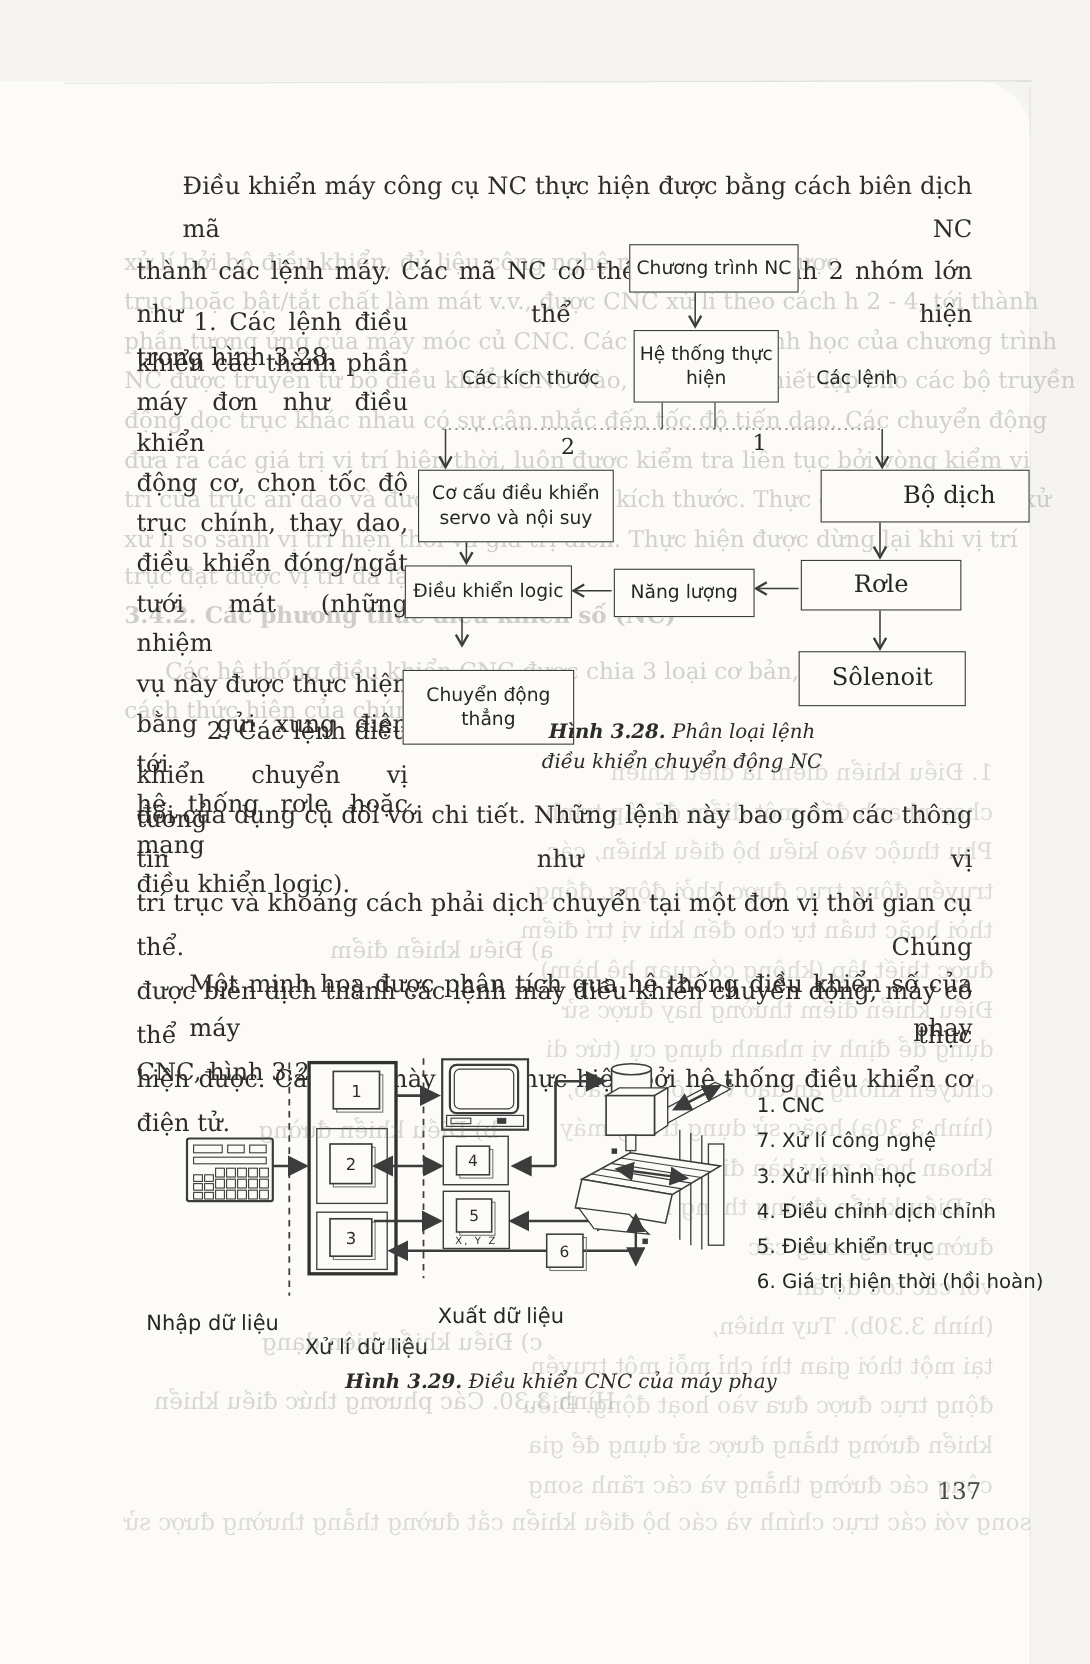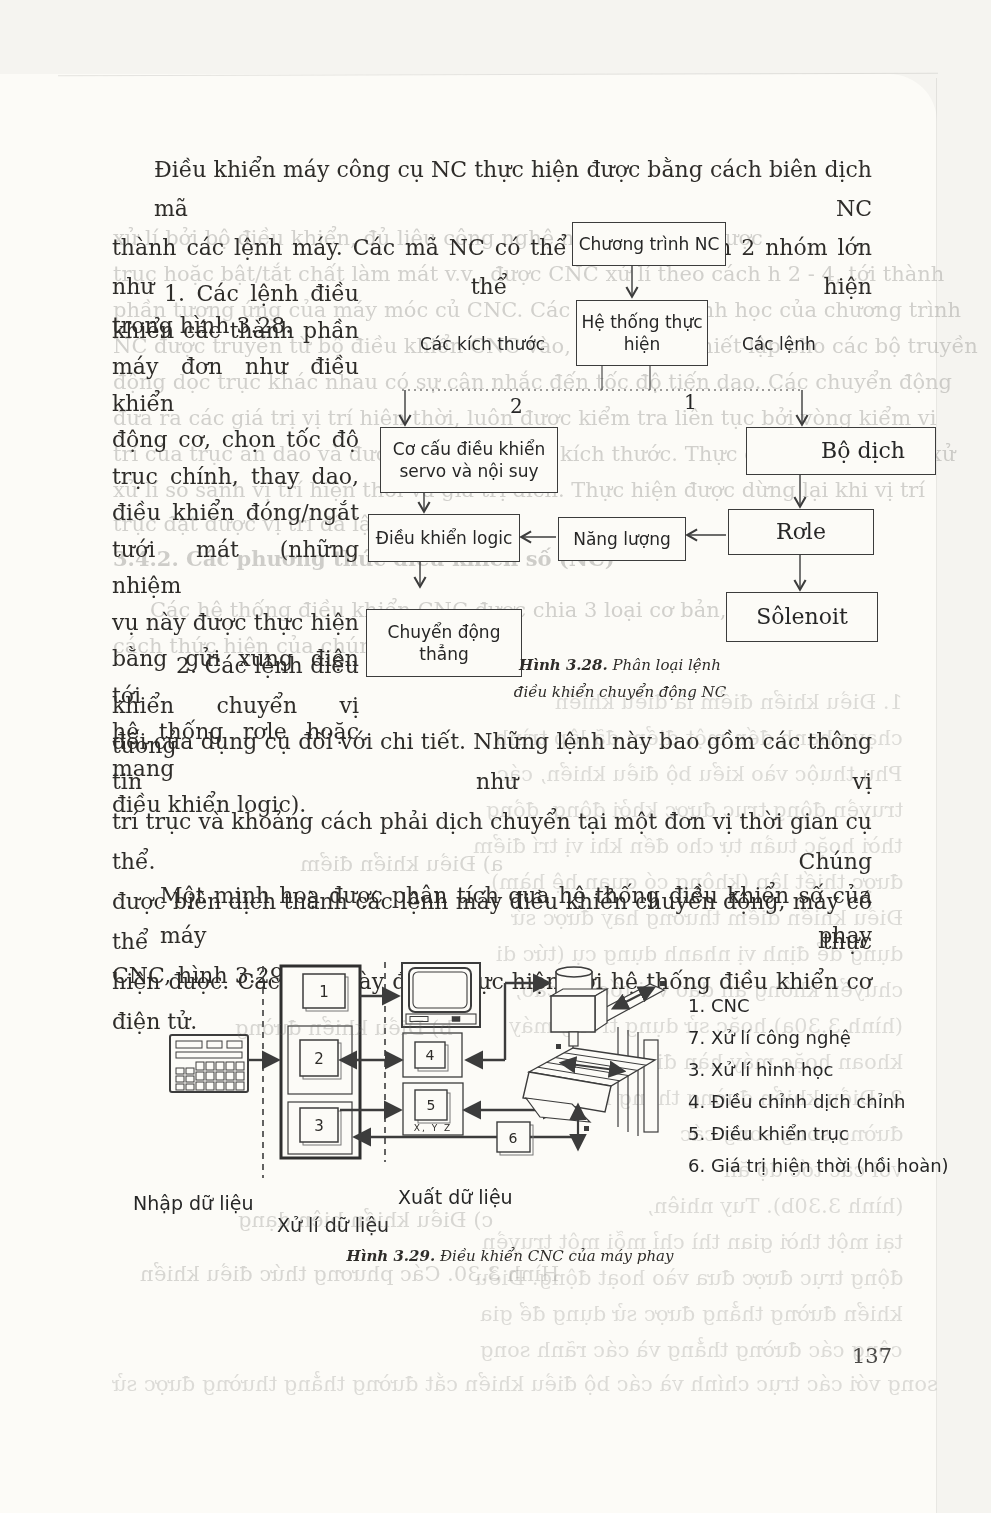--- a/index.html
+++ b/index.html
@@ -7,21 +7,21 @@
     width:991px;height:1513px;position:relative;overflow:hidden;
     background:#f5f4f0;
     font-family:"DejaVu Serif", serif;color:#2e2c29;
   }
   .page-sheet{position:absolute;left:0;top:74px;width:937px;height:1439px;
     background:#fcfbf7;border-top-right-radius:48px;z-index:0;}
   .edge-top{position:absolute;left:58px;top:74px;width:880px;height:1px;
     background:rgba(60,60,60,.12);transform:rotate(-.15deg);z-index:1;}
   .edge-right{position:absolute;left:936px;top:78px;width:1px;height:1435px;
     background:rgba(60,60,60,.10);z-index:1;}
-  .blk{position:absolute;z-index:2;}
+  .blk{position:absolute;z-index:2;margin-left:12px;}
   .line{font-size:22px;line-height:40px;text-align:justify;text-align-last:justify;
     color:#2e2c29;}
   .line.last{text-align-last:auto;}
   .lh36 .line{line-height:36.5px;}
   .lh39 .line{line-height:39px;}
   
   .gh{position:absolute;font-size:21px;color:#6f6e6a;opacity:.30;white-space:nowrap;
     z-index:1;font-family:"DejaVu Serif", serif;}
   .gh.b{font-weight:bold;opacity:.32;}
   .gh.m{transform:scaleX(-1);opacity:.22;}
@@ -29,21 +29,21 @@
   
   .dbox{position:absolute;border:1.6px solid #3c3c3c;background:#fcfbf7;z-index:4;
     display:flex;flex-direction:column;align-items:center;justify-content:center;
     text-align:center;font-family:"DejaVu Sans", sans-serif;font-size:17px;
     line-height:22px;color:#262626;}
   .dbox.serif{font-family:"DejaVu Serif", serif;font-size:22px;}
   .dlabel{position:absolute;z-index:4;font-family:"DejaVu Sans", sans-serif;
     font-size:17px;color:#262626;white-space:nowrap;}
   .dnum{position:absolute;z-index:4;font-size:20px;color:#262626;}
   .svg-overlay{position:absolute;left:0;top:0;z-index:3;pointer-events:none;}
-  .caption{position:absolute;z-index:4;font-style:italic;font-size:15px;
+  .caption{position:absolute;z-index:4;font-style:italic;font-size:18px;
     line-height:27px;text-align:center;color:#2e2c29;}
   .caption .fg{font-weight:bold;}
   
   .fig29svg{position:absolute;left:125px;top:935px;z-index:5;pointer-events:none;}
   .stage-label{position:absolute;z-index:6;font-family:"DejaVu Sans", sans-serif;
     font-size:19px;color:#262626;white-space:nowrap;}
   .legend{position:absolute;left:688px;top:990px;z-index:6;
     font-family:"DejaVu Sans", sans-serif;font-size:18px;color:#262626;}
   .legend div{height:32px;line-height:32px;white-space:nowrap;}
   .pageno{position:absolute;left:852px;top:1344px;z-index:4;font-size:21px;

